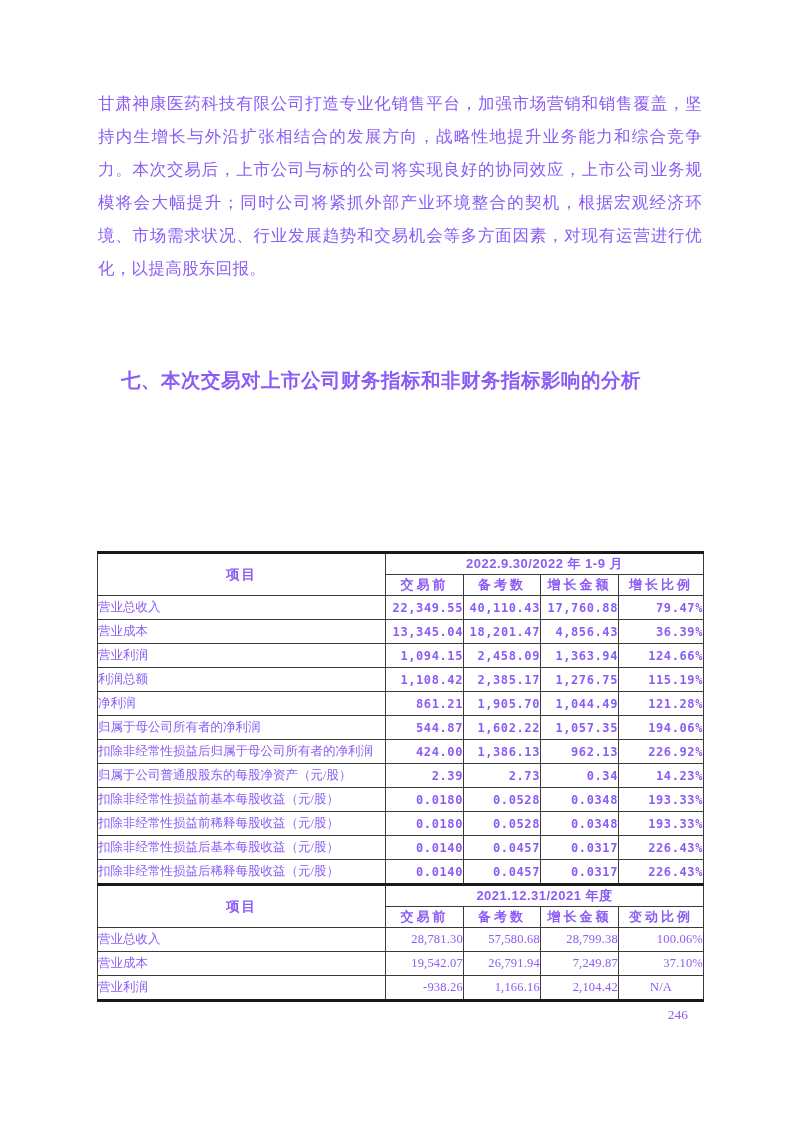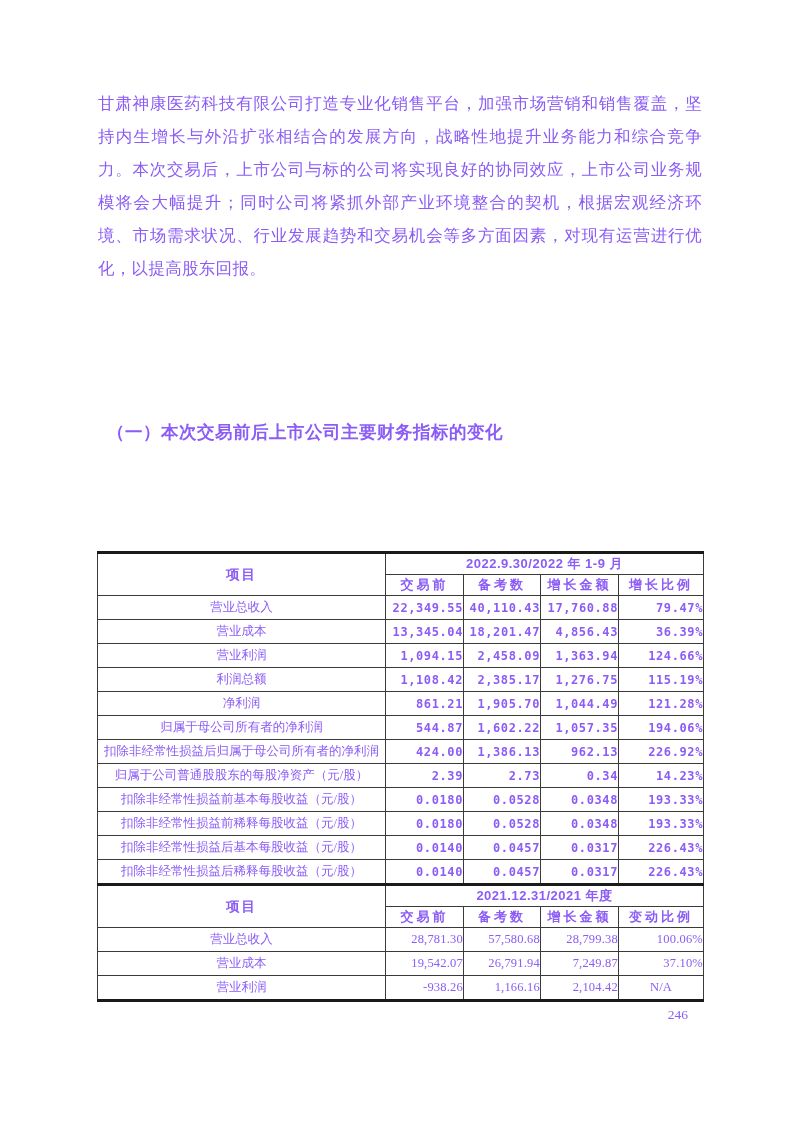--- a/index.html
+++ b/index.html
@@ -42,21 +42,21 @@
   }
   th.th-period {
     height:20px; font-size:13px; font-weight:bold; text-align:center;
     font-family:"Liberation Sans","DejaVu Sans",sans-serif; letter-spacing:0.5px;
   }
   th.th-col {
     height:20px; font-size:13px; font-weight:bold; text-align:center;
     font-family:"Liberation Serif","DejaVu Serif",serif; letter-spacing:3px;
   }
   td.item {
-    height:23px; font-size:12.5px; text-align:center; padding-left:7px;
+    height:23px; font-size:12.5px; text-align:left; padding-left:7px;
     font-family:"Liberation Serif","DejaVu Serif",serif;
   }
   td.num1 {
     height:23px; font-size:12px; font-weight:bold; text-align:right; padding-right:9px;
     font-family:"DejaVu Sans Mono","Liberation Mono",monospace; letter-spacing:0.6px;
   }
   td.num2 {
     height:23px; font-size:12.5px; text-align:right; padding-right:9px;
     font-family:"Liberation Serif","DejaVu Serif",serif; letter-spacing:0.2px;
   }
@@ -68,22 +68,22 @@
   }
 </style>
 </head>
 <body>
 
 <div class="page">
 
   <div class="block para p1">甘肃神康医药科技有限公司打造专业化销售平台，加强市场营销和销售覆盖，坚持内生增长与外沿扩张相结合的发展方向，战略性地提升业务能力和综合竞争力。本次交易后，上市公司与标的公司将实现良好的协同效应，上市公司业务规模将会大幅提升；同时公司将紧抓外部产业环境整合的契机，根据宏观经济环境、市场需求状况、行业发展趋势和交易机会等多方面因素，对现有运营进行优化，以提高股东回报。</div>
 
 
-
-  <div class="block heading-2">（一）本次交易前后上市公司主要财务指标的变化</div>
+  <div class="block heading-1">七、本次交易对上市公司财务指标和非财务指标影响的分析</div>
+
 
 
 
   <table class="fin">
     <colgroup>
       <col style="width:288px">
       <col style="width:78px">
       <col style="width:77px">
       <col style="width:78px">
       <col style="width:85px">

